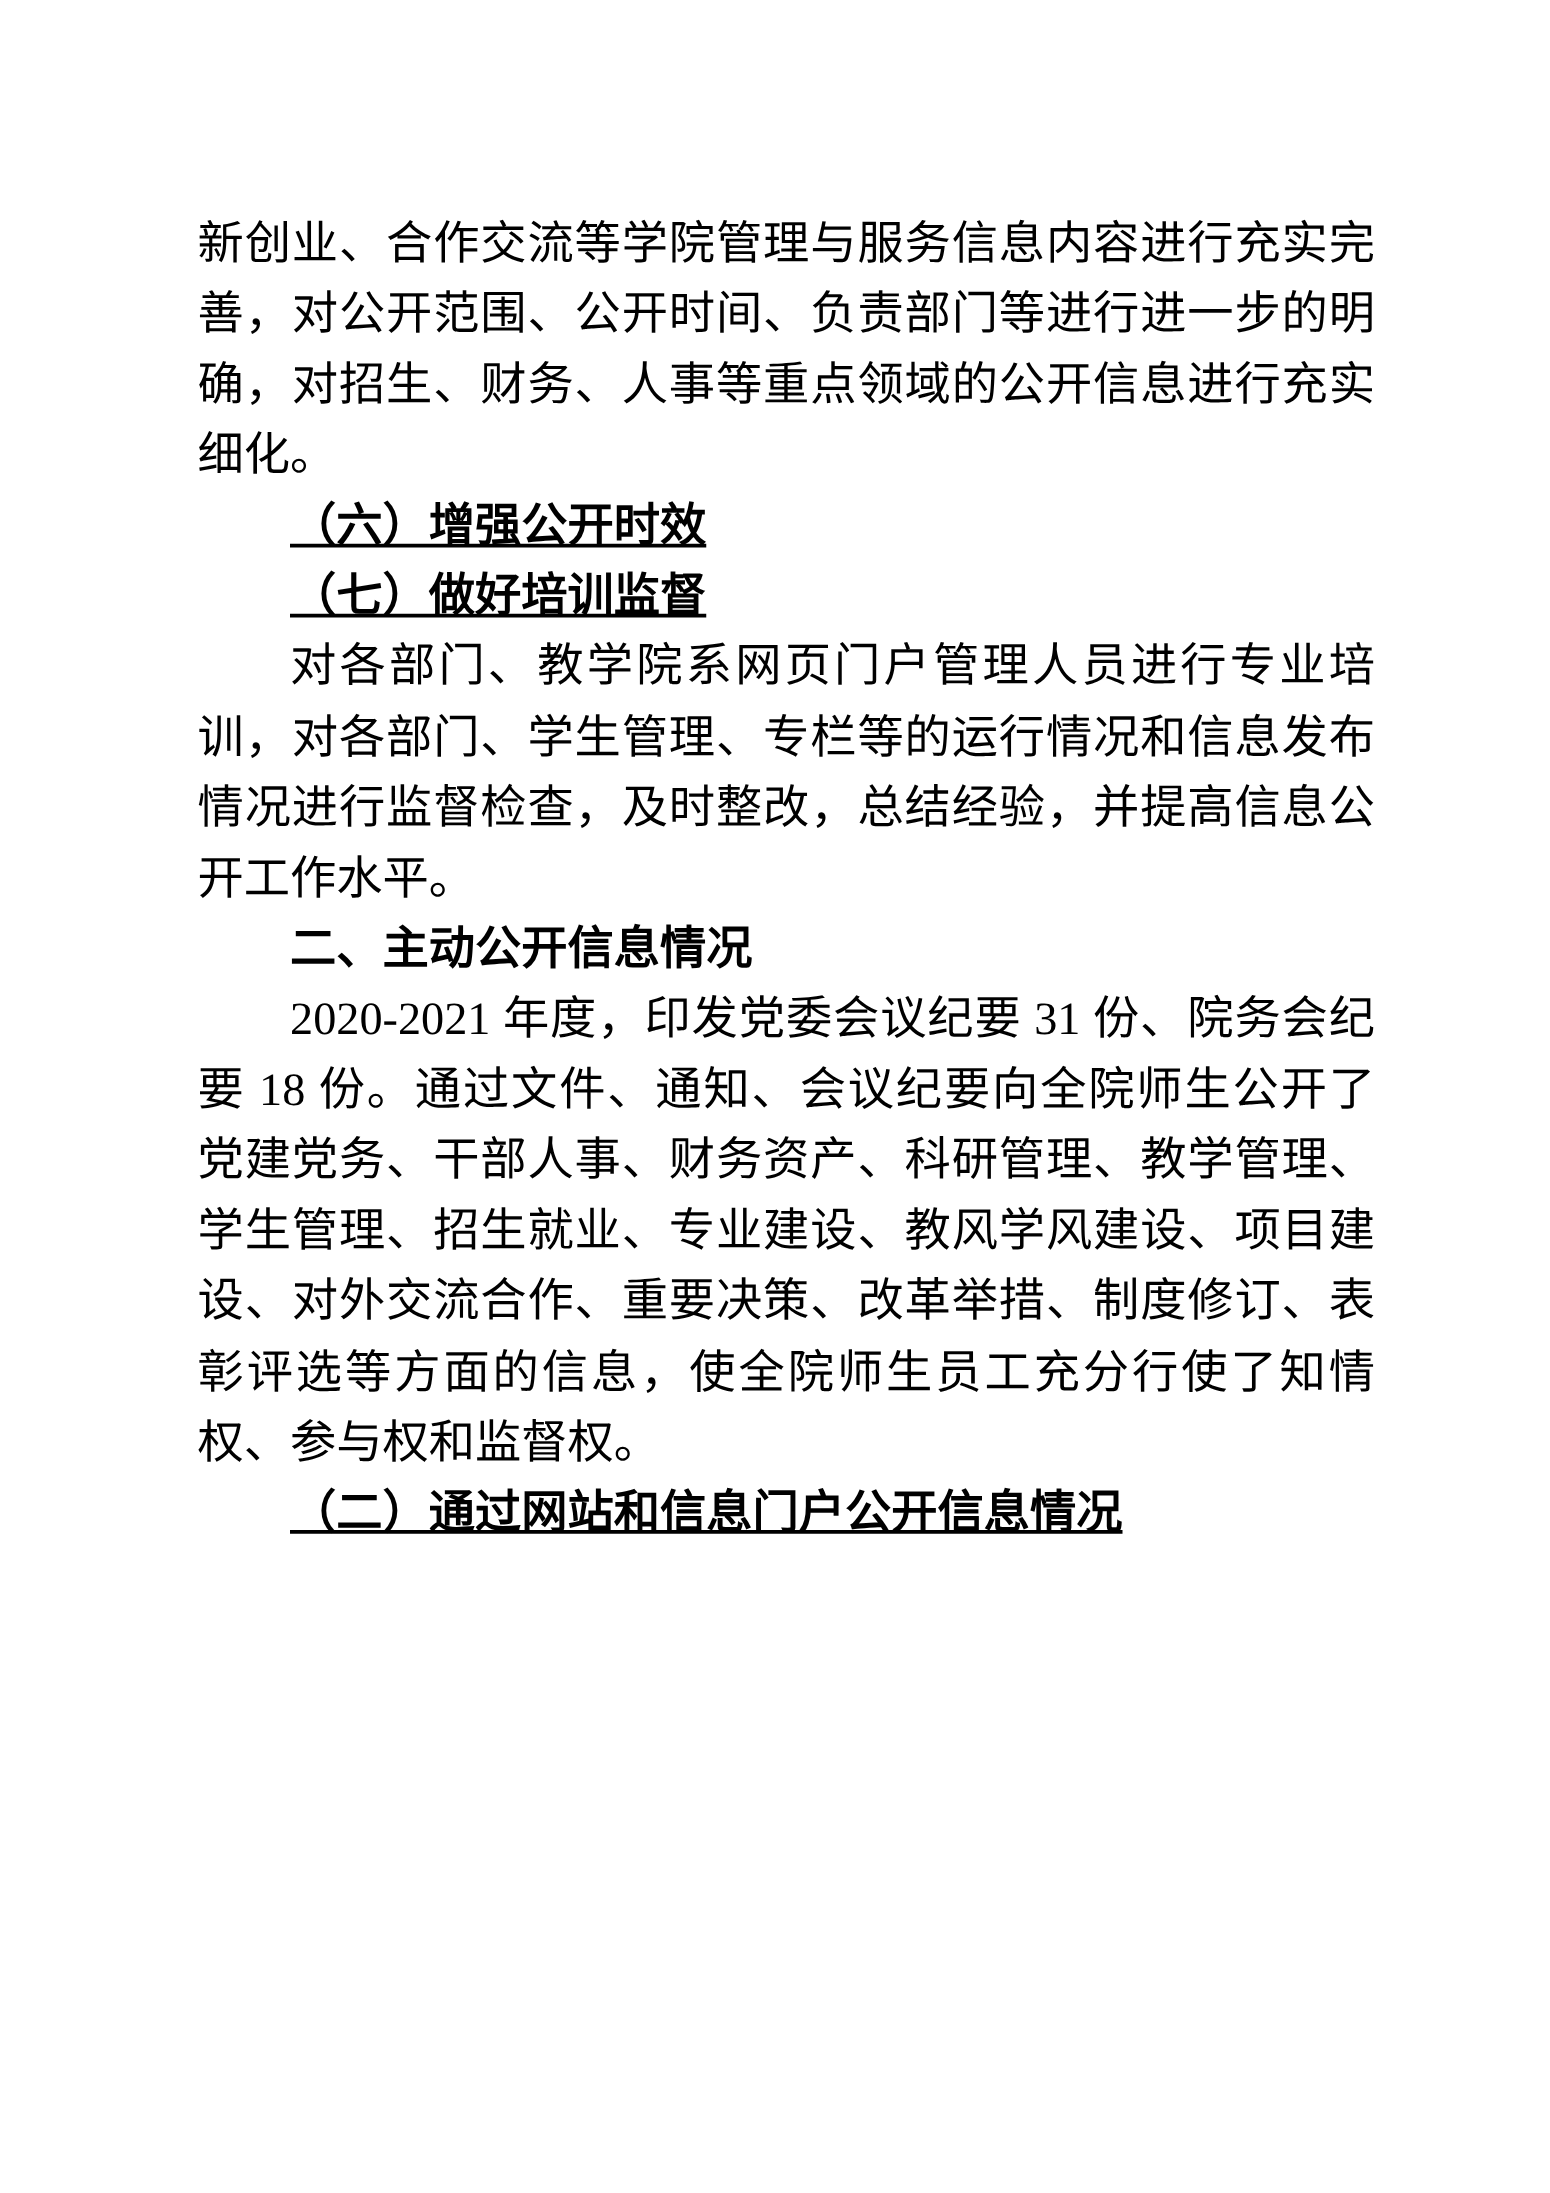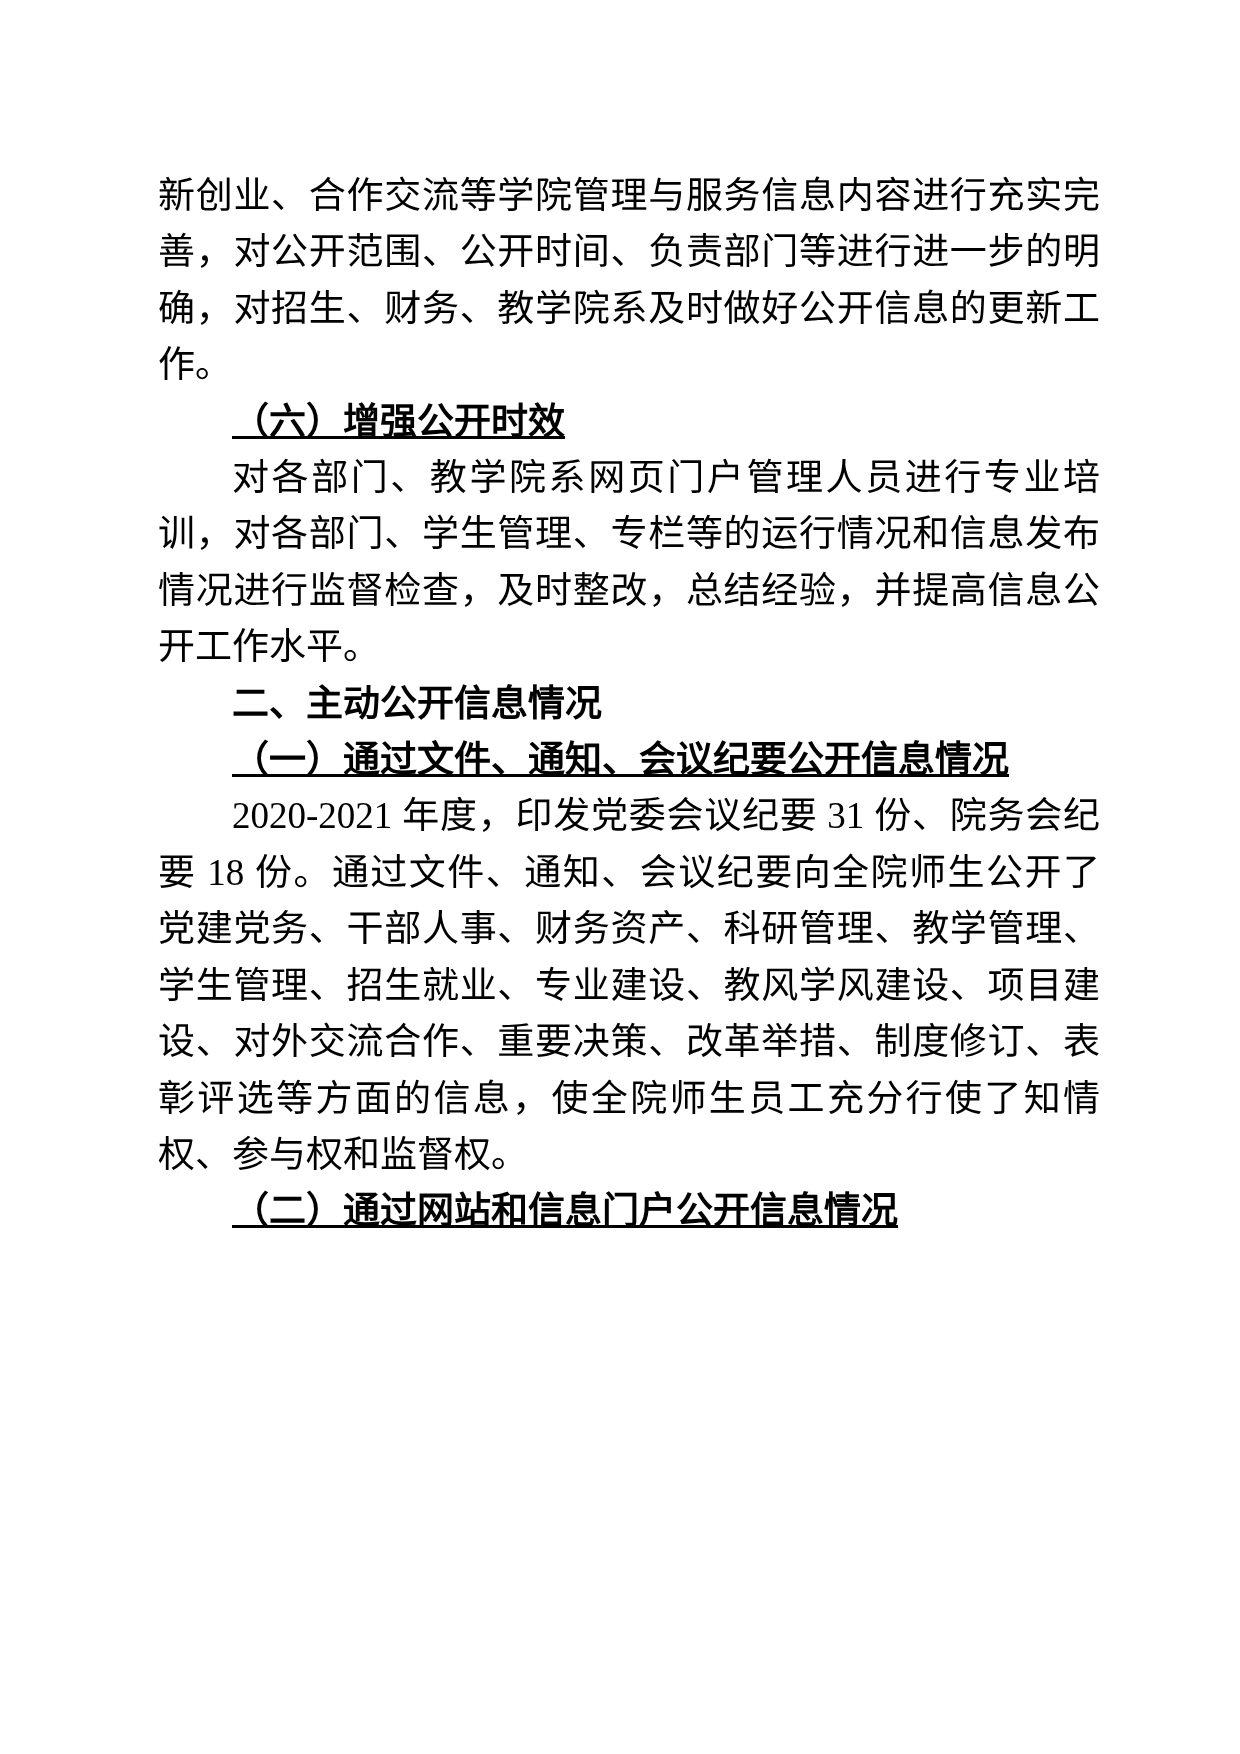--- a/index.html
+++ b/index.html
@@ -46,30 +46,30 @@
     text-indent: 2em;
     font-family: Liberation Serif, serif;
   }
 </style>
 </head>
 <body>
 
 <div class="page">
   <div class="text-block">
 
-    <p>新创业、合作交流等学院管理与服务信息内容进行充实完善，对公开范围、公开时间、负责部门等进行进一步的明确，对招生、财务、教学院系及时做好公开信息的更新工作。</p>
+    <p>新创业、合作交流等学院管理与服务信息内容进行充实完善，对公开范围、公开时间、负责部门等进行进一步的明确，对招生、财务、人事等重点领域的公开信息进行充实细化。</p>
 
     <p class="h-kai">（六）增强公开时效</p>
 
 
+    <p class="h-kai">（七）做好培训监督</p>
 
     <p class="indent">对各部门、教学院系网页门户管理人员进行专业培训，对各部门、学生管理、专栏等的运行情况和信息发布情况进行监督检查，及时整改，总结经验，并提高信息公开工作水平。</p>
 
     <p class="h-hei">二、主动公开信息情况</p>
 
-    <p class="h-kai">（一）通过文件、通知、会议纪要公开信息情况</p>
 
     <p class="indent">2020-2021 年度，印发党委会议纪要 31 份、院务会纪要 18 份。通过文件、通知、会议纪要向全院师生公开了党建党务、干部人事、财务资产、科研管理、教学管理、学生管理、招生就业、专业建设、教风学风建设、项目建设、对外交流合作、重要决策、改革举措、制度修订、表彰评选等方面的信息，使全院师生员工充分行使了知情权、参与权和监督权。</p>
 
     <p class="h-kai">（二）通过网站和信息门户公开信息情况</p>
 
   </div>
 </div>
 
 </body></html>

